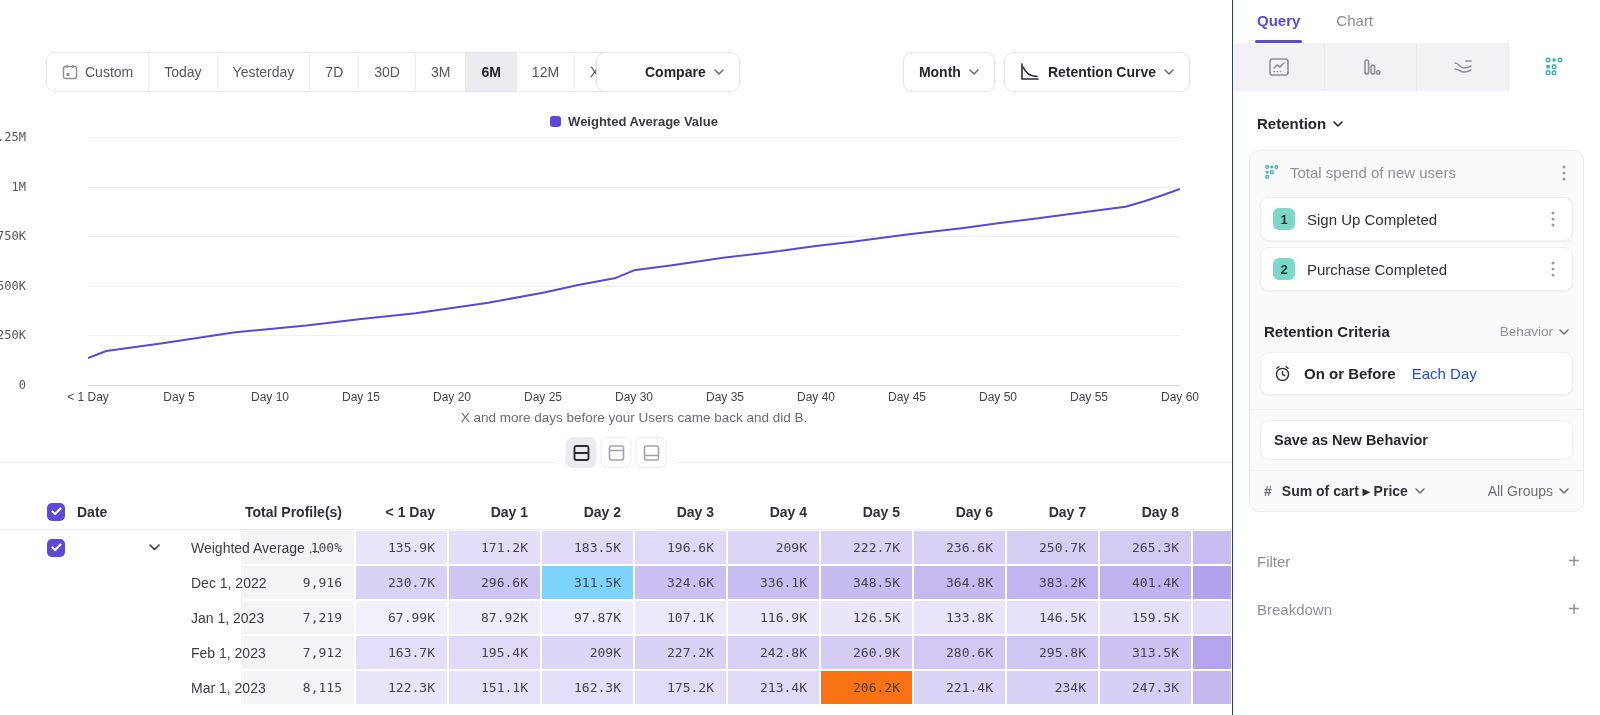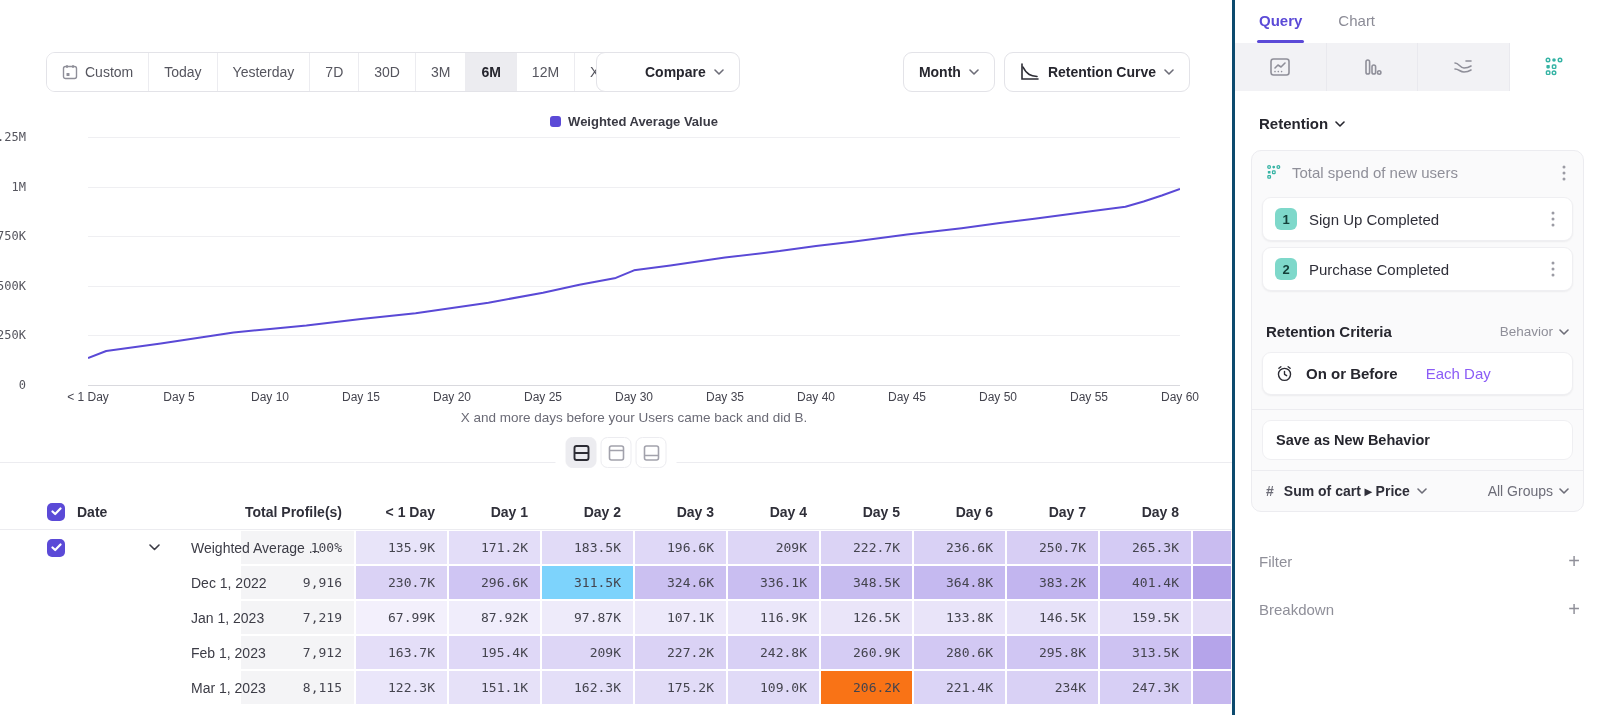--- a/index.html
+++ b/index.html
@@ -64,21 +64,21 @@
     background:#5b4ad7; display:flex; align-items:center; justify-content:center; cursor:pointer; }
   .checkbox svg { width:11px; height:9px; }
   .checkbox svg polyline { fill:none; stroke:#fff; stroke-width:2.2; stroke-linecap:round; stroke-linejoin:round; }
   .date-label { position:absolute; left:190px; font-size:14px; color:#3c3c46; font-weight:normal;
     white-space:nowrap; overflow:hidden; text-overflow:ellipsis; max-width:155px; }
   .row-chev { position:absolute; left:148px; width:11px; height:7px; cursor:pointer; }
   .row-chev polyline { fill:none; stroke:#3c3c46; stroke-width:1.6; stroke-linecap:round; stroke-linejoin:round; }
   .thead .date-header { position:absolute; left:76px; font-size:14px; color:#2f2f39; }
 
   
-  .sidebar { position:relative; width:368px; height:715px; border-left:3px solid #0c4a6e; background:#fff; }
+  .sidebar { position:relative; width:368px; height:715px; border-left:1px solid #0c4a6e; background:#fff; }
   .tabs { display:flex; gap:36px; padding:12px 0 0 24px; height:43px; }
   .tab { font-size:15px; color:#8b8b96; cursor:pointer; position:relative; padding-bottom:9px; }
   .tab.active { color:#5b4ad7; font-weight:bold; }
   .tab.active::after { content:""; position:absolute; left:-2px; right:-2px; bottom:0; height:3px;
     background:#5b4ad7; border-radius:2px; }
   .icon-row { display:flex; height:48px; }
   .icon-cell { flex:1; display:flex; align-items:center; justify-content:center;
     background:#f2f2f5; border-right:1px solid #e9e9ee; cursor:pointer; }
   .icon-cell:last-child { border-right:none; }
   .icon-cell.active { background:#fff; }
@@ -99,21 +99,21 @@
     font-size:13px; font-weight:bold; display:flex; align-items:center; justify-content:center; }
   .event-label { flex:1; font-size:15px; color:#2f2f39; }
   .criteria-row { display:flex; align-items:center; justify-content:space-between;
     padding:26px 14px 12px 14px; }
   .criteria-label { font-size:15px; font-weight:bold; color:#26262e; }
   .advanced { display:flex; align-items:center; gap:6px; font-size:13.5px; color:#8f8f99; cursor:pointer; }
   .criteria-card { display:flex; align-items:center; gap:12px; margin:0 10px 14px 10px;
     padding:11px 12px; background:#fff; border:1px solid #efeff2; border-radius:9px;
     box-shadow:0 1px 2px rgba(20,20,40,0.06); cursor:pointer; }
   .criteria-card .t1 { font-size:15px; font-weight:bold; color:#26262e; }
-  .criteria-card .t2 { font-size:15px; color:#8b5cf6; margin-left:16px; }
+  .criteria-card .t2 { font-size:15px; color:#1d4ed8; margin-left:4px; }
   .hr { height:1px; background:#ececf0; }
   .save-card { margin:10px; padding:11px 13px; background:#fff; border:1px solid #efeff2;
     border-radius:9px; font-size:14.5px; font-weight:bold; color:#26262e; cursor:pointer; }
   .measure-row { display:flex; align-items:center; gap:10px; padding:12px 14px; font-size:14px; }
   .hash { color:#6d6d78; font-weight:bold; }
   .measure-label { color:#2f2f39; font-weight:bold; display:flex; align-items:center; gap:7px; cursor:pointer; }
   .all-groups { margin-left:auto; color:#6d6d78; display:flex; align-items:center; gap:6px; cursor:pointer; }
   .add-row { display:flex; align-items:center; justify-content:space-between; padding:0 20px 0 24px;
     font-size:15px; color:#8f8f99; }
   .add-row .plus { font-size:20px; color:#8f8f99; cursor:pointer; font-weight:normal; }
@@ -346,21 +346,21 @@
         </div>
         <div class="trow">
           <div class="cell first">
             <span class="date-label">Mar 1, 2023</span>
           </div>
           <div class="cell num total">8,115</div>
           <div class="cell num" style="background:rgb(234,230,250)">122.3K</div>
           <div class="cell num" style="background:rgb(230,225,248)">151.1K</div>
           <div class="cell num" style="background:rgb(228,223,248)">162.3K</div>
           <div class="cell num" style="background:rgb(226,220,247)">175.2K</div>
-          <div class="cell num" style="background:rgb(224,218,247)">109.0K</div>
+          <div class="cell num" style="background:rgb(224,218,247)">213.4K</div>
           <div class="cell num" style="background:#f97316">206.2K</div>
           <div class="cell num" style="background:rgb(219,212,246)">221.4K</div>
           <div class="cell num" style="background:rgb(217,209,245)">234K</div>
           <div class="cell num" style="background:rgb(215,207,245)">247.3K</div>
           <div class="cell" style="background:#c6b8ef"></div>
         </div>
       </div>
   </div>
 
   <aside class="sidebar">

